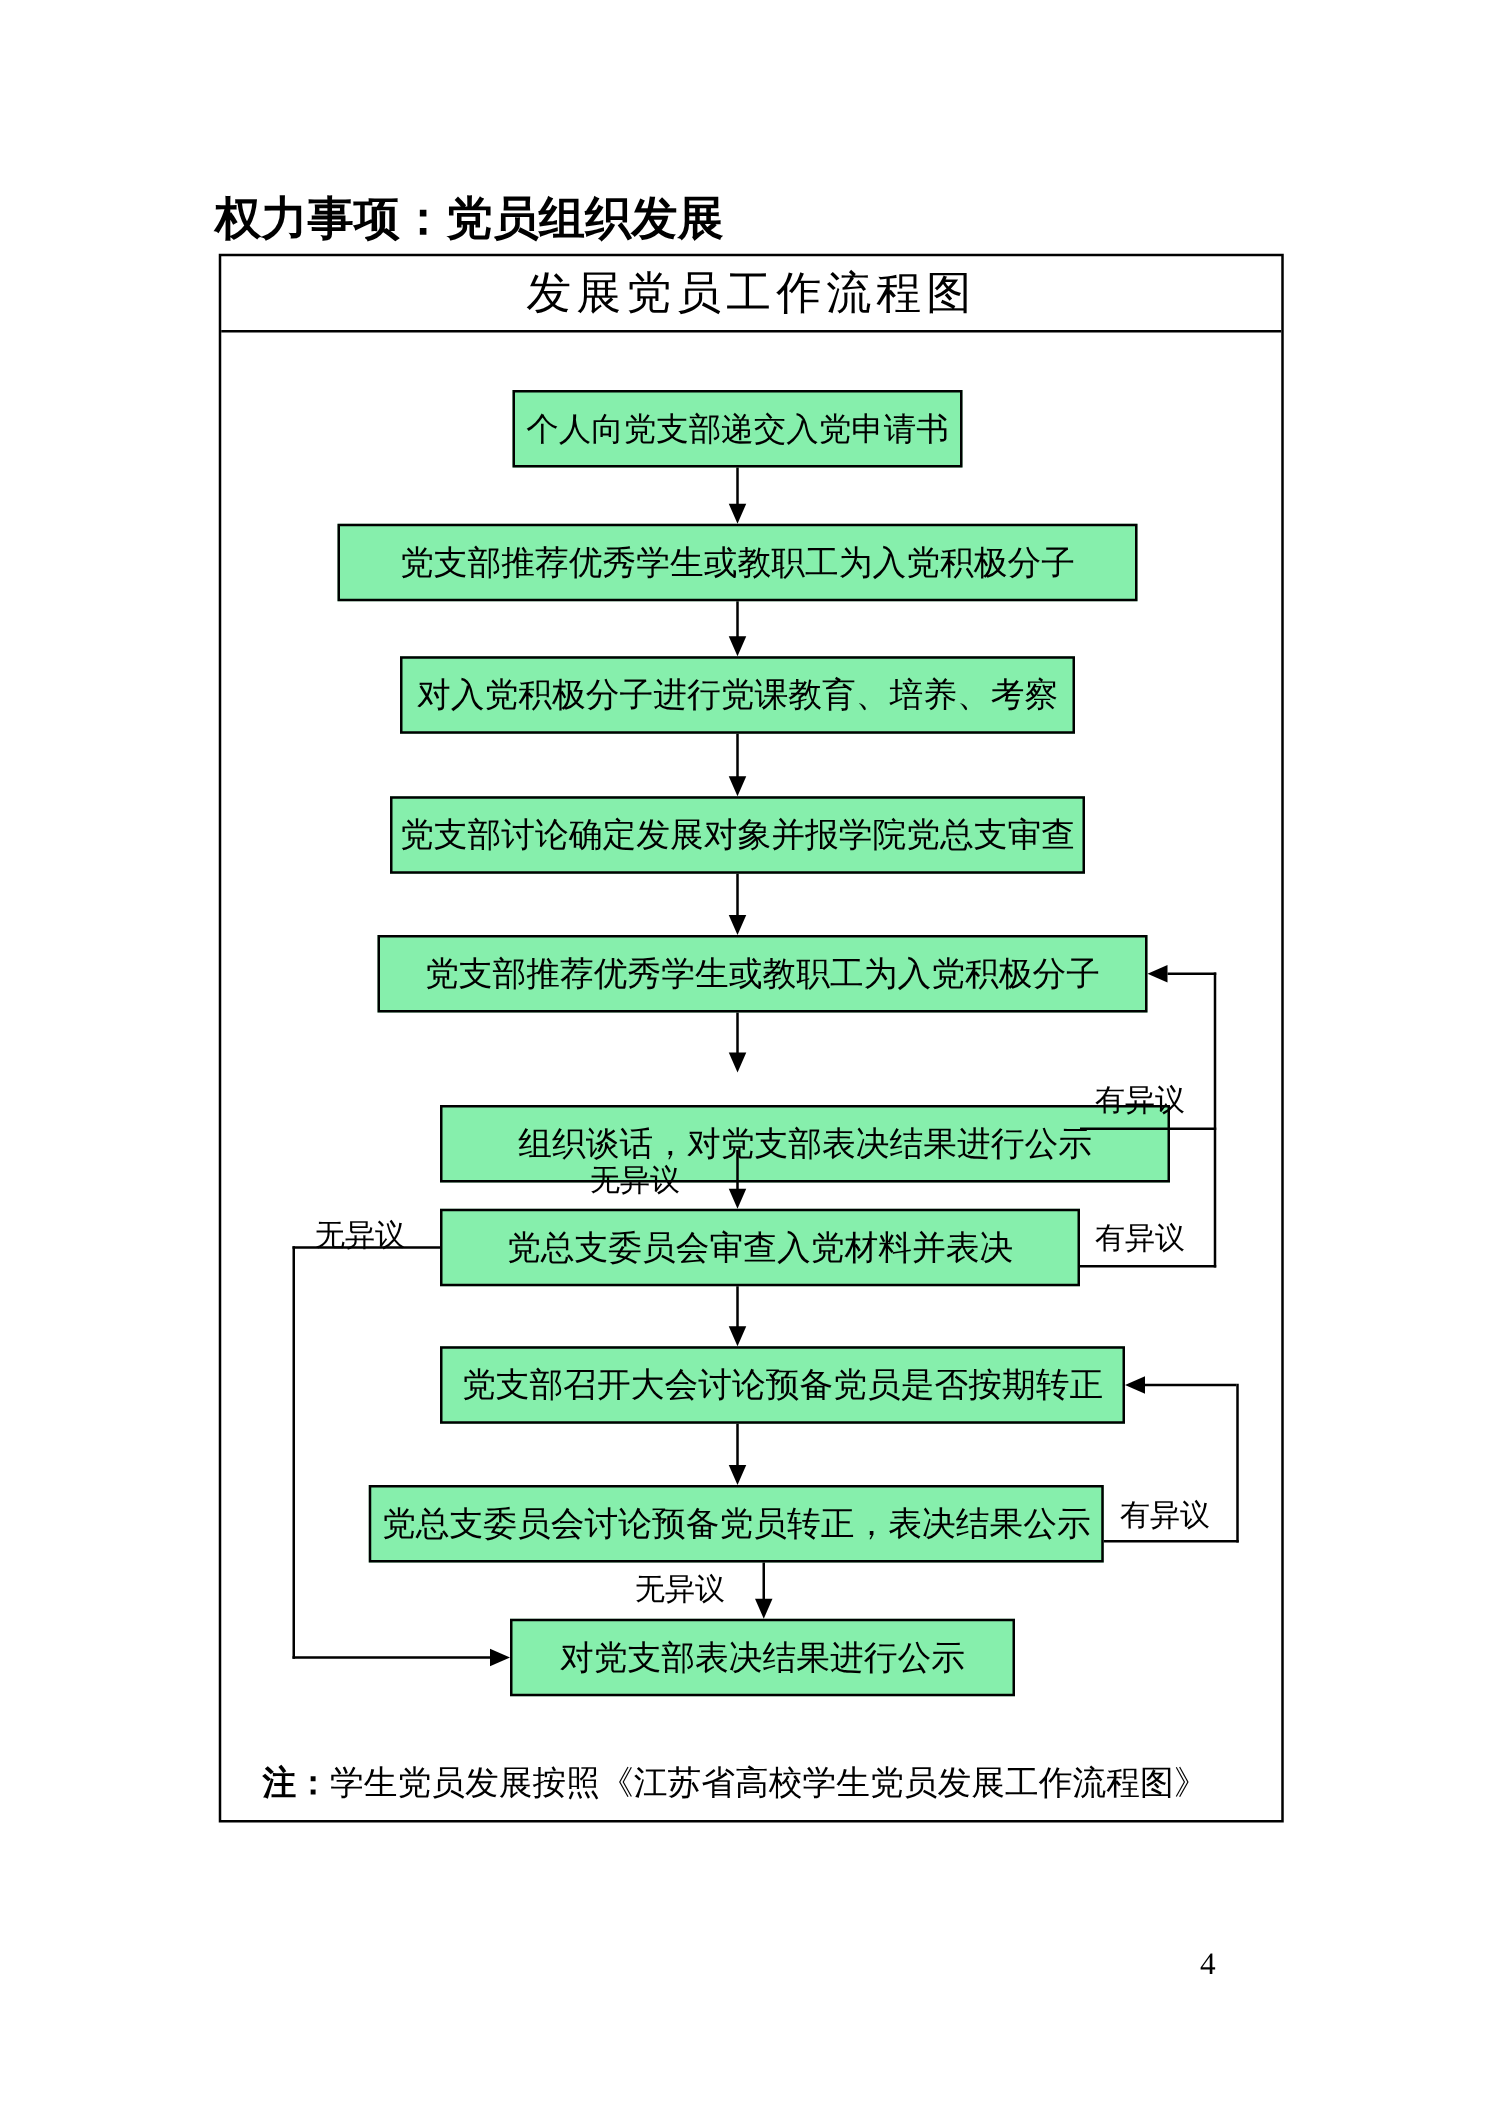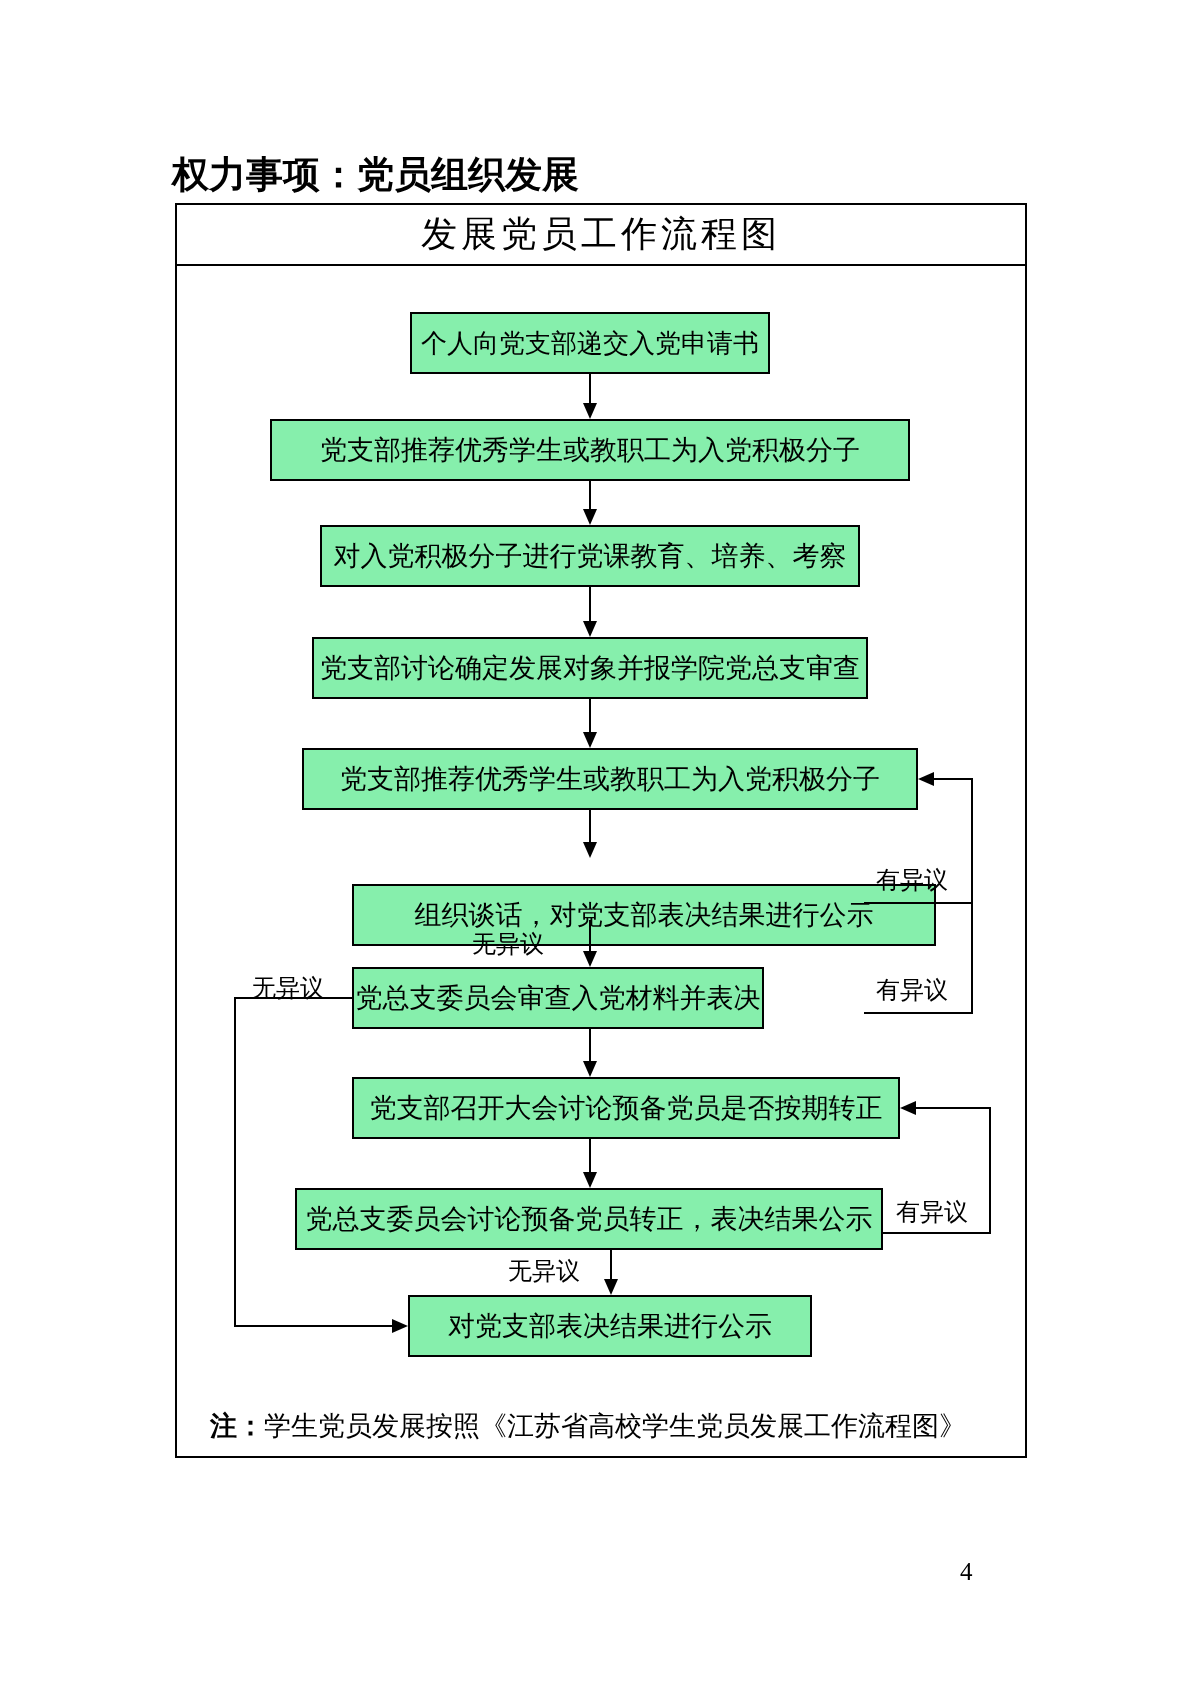--- a/index.html
+++ b/index.html
@@ -92,21 +92,21 @@
   <div class="frame" style="left:175px; top:203px; width:848px; height:1251px;"></div>
 
   <div class="titlebar" style="left:177px; top:205px; width:848px; height:59px;">发展党员工作流程图</div>
 
   <div class="fbox" style="left:410px; top:312px; width:360px; height:62px; font-size:26px;">个人向党支部递交入党申请书</div>
   <div class="fbox" style="left:270px; top:419px; width:640px; height:62px;">党支部推荐优秀学生或教职工为入党积极分子</div>
   <div class="fbox" style="left:320px; top:525px; width:540px; height:62px;">对入党积极分子进行党课教育、培养、考察</div>
   <div class="fbox" style="left:312px; top:637px; width:556px; height:62px;">党支部讨论确定发展对象并报学院党总支审查</div>
   <div class="fbox" style="left:302px; top:748px; width:616px; height:62px;">党支部推荐优秀学生或教职工为入党积极分子</div>
   <div class="fbox" style="left:352px; top:858px; width:584px; height:62px;margin-top:26px;">组织谈话，对党支部表决结果进行公示</div>
-  <div class="fbox" style="left:352px; top:967px; width:412px; height:62px;">党总支委员会审查入党材料并表决</div>
+  <div class="fbox" style="left:352px; top:967px; width:512px; height:62px;">党总支委员会审查入党材料并表决</div>
   <div class="fbox" style="left:352px; top:1077px; width:548px; height:62px;">党支部召开大会讨论预备党员是否按期转正</div>
   <div class="fbox" style="left:295px; top:1188px; width:588px; height:62px;">党总支委员会讨论预备党员转正，表决结果公示</div>
   <div class="fbox" style="left:408px; top:1295px; width:404px; height:62px;">对党支部表决结果进行公示</div>
 
   <div class="vline" style="left:589px; top:374px; height:30px;"></div>
   <div class="arrow-down" style="left:583px; top:403px;"></div>
 
   <div class="vline" style="left:589px; top:481px; height:29px;"></div>
   <div class="arrow-down" style="left:583px; top:509px;"></div>
 

